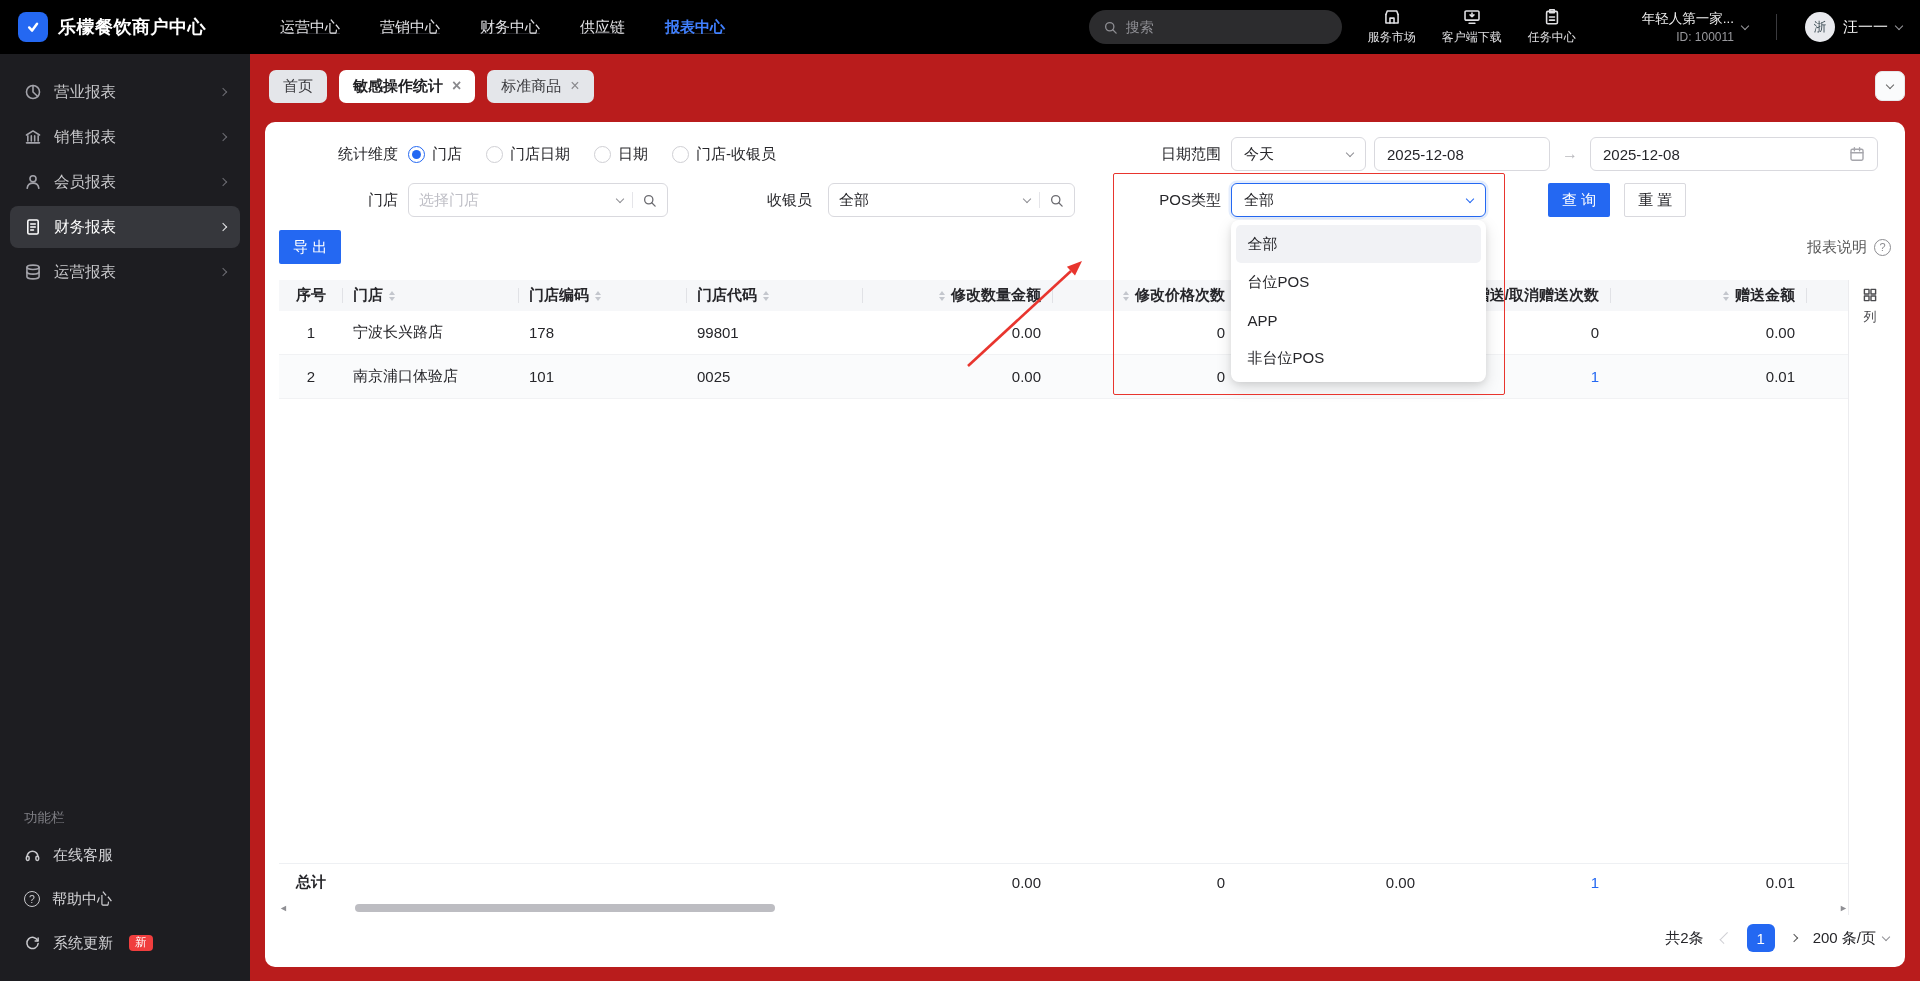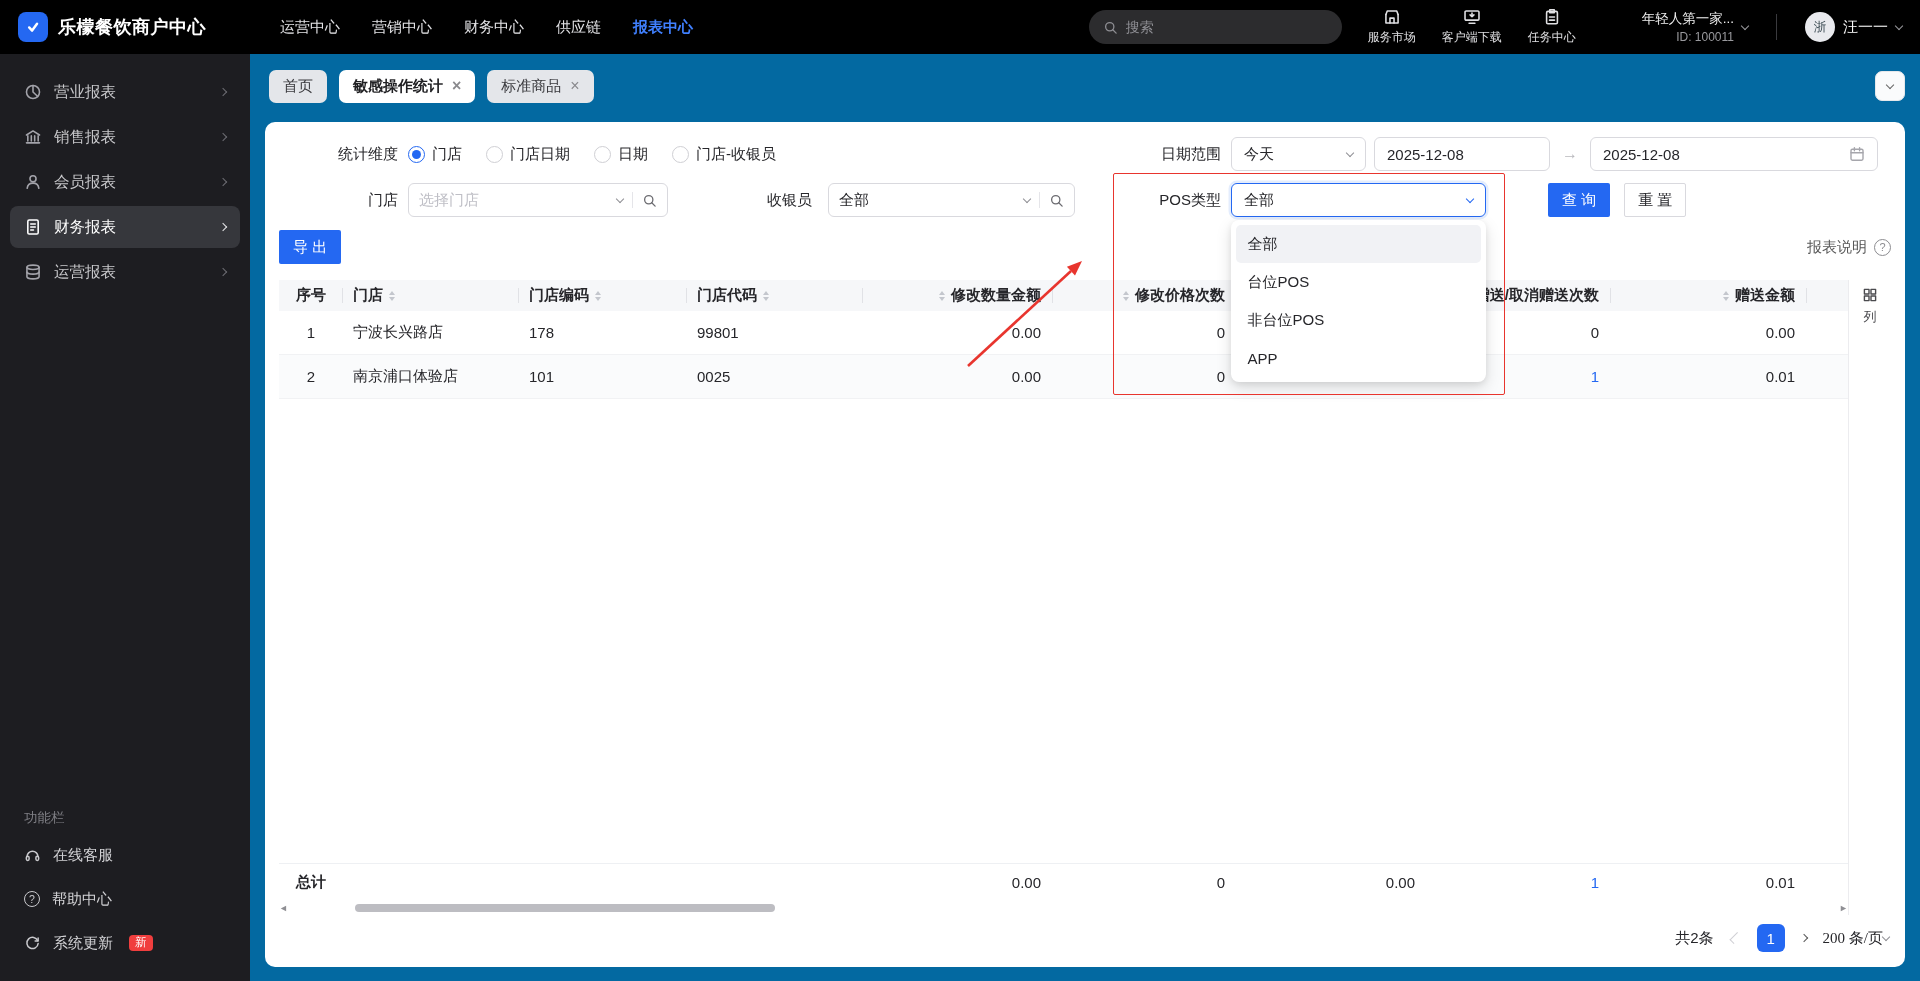--- a/index.html
+++ b/index.html
@@ -5,41 +5,41 @@
   * { box-sizing: border-box; margin: 0; padding: 0; }
   html,body { width:1920px; height:981px; overflow:hidden; }
   body { font-family:"Liberation Sans","DejaVu Sans",sans-serif; background:#eff1f4; position:relative; color:#26262a; }
   .app { display:flex; flex-direction:column; height:100%; }
 
   
   .topbar { height:54px; background:#000; display:flex; align-items:center; padding:0 18px; flex-shrink:0; }
   .logo { display:flex; align-items:center; gap:10px; width:242px; }
   .logo-mark { width:30px; height:30px; border-radius:8px; background:#2468f2; display:flex; align-items:center; justify-content:center; }
   .logo-text { color:#fff; font-size:18px; font-weight:700; letter-spacing:.5px; white-space:nowrap; }
-  .topnav { display:flex; gap:32px; margin-left:20px; font-size:15px; }
+  .topnav { display:flex; gap:40px; margin-left:20px; font-size:15px;text-decoration:underline; }
   .topnav .tn { color:#e3e3e6; cursor:pointer; white-space:nowrap; }
   .topnav .tn.active { color:#4080ff; font-weight:600; }
   .topbar-right { margin-left:auto; display:flex; align-items:center; gap:26px; }
   .tsearch { width:253px; height:34px; background:#2c2c2e; border-radius:17px; display:flex; align-items:center; gap:8px; padding:0 14px; color:#8e8e93; }
   .tsearch input { flex:1; background:transparent; border:none; outline:none; color:#ddd; font-size:14px; font-family:inherit; }
   .tsearch input::placeholder { color:#8e8e93; }
   .quick { display:flex; flex-direction:column; align-items:center; gap:3px; color:#e0e0e3; font-size:12px; cursor:pointer; white-space:nowrap; }
   .merchant { display:flex; align-items:center; gap:8px; margin-left:40px; cursor:pointer; }
   .m-lines { display:flex; flex-direction:column; gap:2px; }
   .m-name { font-size:13.5px; color:#f0f0f0; white-space:nowrap; }
   .m-id { font-size:12px; color:#9a9a9e;text-align:right; }
   .tb-divider { width:1px; height:26px; background:#3a3a3e; margin:0 2px; }
   .tuser { display:flex; align-items:center; gap:8px; cursor:pointer; }
   .avatar { width:30px; height:30px; border-radius:50%; background:#e9eaee; color:#37474f; font-size:12.5px; display:flex; align-items:center; justify-content:center; }
   .uname { color:#fff; font-size:15px; }
 
   
   .body { display:flex; flex:1; min-height:0; }
   .sidebar { width:250px; background:#1d1d21; display:flex; flex-direction:column; flex-shrink:0; }
-  .main { flex:1; min-width:0; display:flex; flex-direction:column; background:#0369a1; }
+  .main { flex:1; min-width:0; display:flex; flex-direction:column; background:#b91c1c; }
 
   
   .side-menu { padding-top:14px; }
   .side-item { height:42px; margin:3px 10px; border-radius:8px; display:flex; align-items:center; gap:12px; padding:0 14px; color:#c9c9cc; font-size:15.5px; cursor:pointer; }
   .side-item .s-icon { color:#a3a3aa; display:flex; }
   .side-item.active { background:#36373c; color:#fff; }
   .side-item.active .s-icon { color:#fff; }
   .side-item .ch { margin-left:auto; color:#6d6d73; }
   .side-item.active .ch { color:#e8e8ea; }
   .side-footer { margin-top:auto; padding-bottom:16px; }
@@ -129,21 +129,21 @@
   .link { color:#2468f2; cursor:pointer; }
   .tscroll { height:14px; display:flex; align-items:center; gap:5px; flex-shrink:0; color:#8f8f94; }
   .sarr { font-size:9px; line-height:1; cursor:pointer; }
   .strack { flex:1; height:10px; position:relative; }
   .sthumb { position:absolute; left:62px; top:1px; width:420px; height:8px; border-radius:4px; background:#bdbdc2; cursor:grab; }
   .colset { width:43px; border-left:1px solid #ececef; display:flex; flex-direction:column; align-items:center; padding-top:7px; gap:5px; color:#4a4a4e; font-size:13px; cursor:pointer; flex-shrink:0; }
 
   
   .pgn { height:46px; display:flex; align-items:center; justify-content:flex-end; gap:16px; font-size:15px; flex-shrink:0; padding-right:2px; }
   .pnum { width:28px; height:28px; background:#2468f2; color:#fff; border-radius:6px; display:flex; align-items:center; justify-content:center; cursor:pointer; }
-  .psize { display:flex; align-items:center; cursor:pointer;font-family:Liberation Serif, serif; }
+  .psize { display:flex; align-items:center; gap:7px; cursor:pointer; }
 
   
   .ch { display:inline-block; width:7px; height:7px; border-right:1.5px solid currentColor; border-bottom:1.5px solid currentColor; }
   .ch.down { transform:rotate(45deg); margin-top:-3px; }
   .ch.right { transform:rotate(-45deg); }
   .ch.left { transform:rotate(135deg); }
   .ch.sm { width:6px; height:6px; }
   .pchev.prev { color:#cfcfd4; } .pchev.next { color:#595959; }
 
   
@@ -401,22 +401,22 @@
           </div>
           <div class="rcluster">
             <div class="pos-group">
               <span class="flabel2">POS类型</span>
               <div class="select pos">
                 <span>全部</span>
                 <span class="ch down sm sel-ch"></span>
                 <div class="dropdown">
                   <div class="dd-item selected">全部</div>
                   <div class="dd-item">台位POS</div>
+                  <div class="dd-item">APP</div>
                   <div class="dd-item">非台位POS</div>
-                  <div class="dd-item">APP</div>
                 </div>
               </div>
               <div class="red-box"></div>
             </div>
             <button class="btn primary">查 询</button>
             <button class="btn ghost">重 置</button>
           </div>
         </div>
 
         <div class="toolbar">

